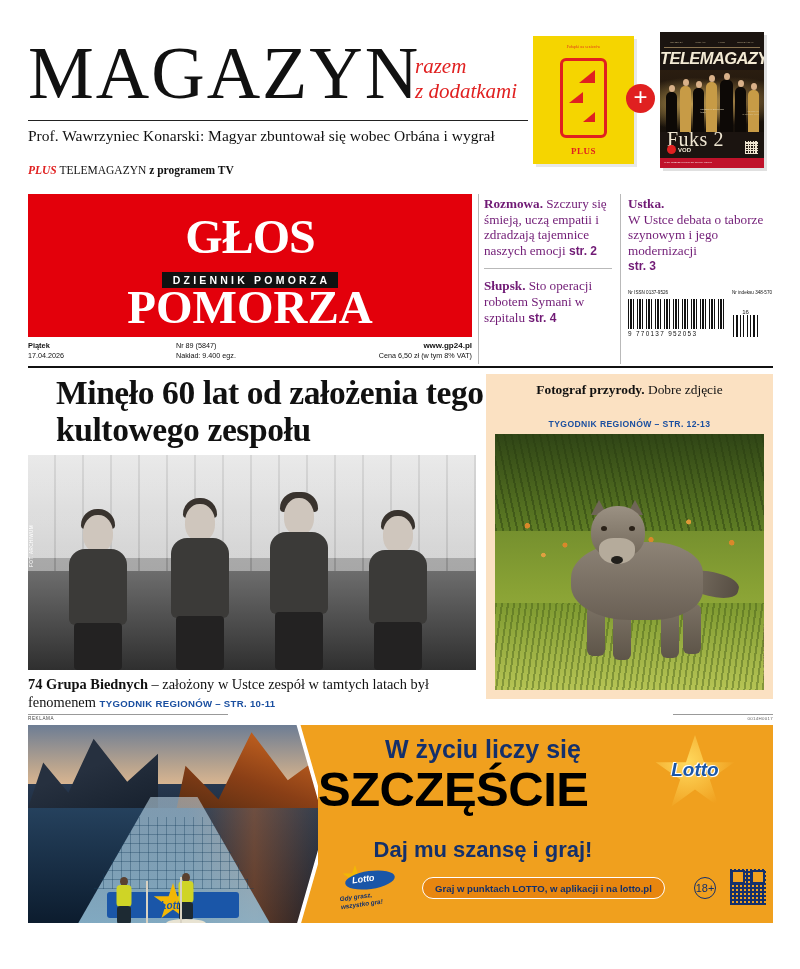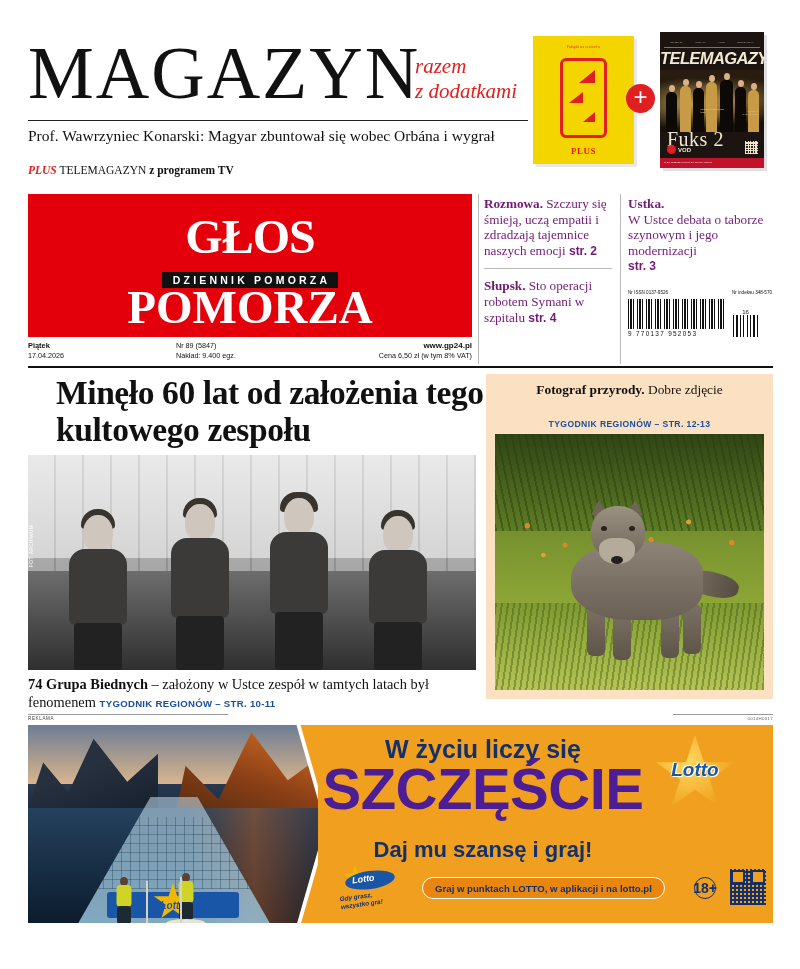--- a/index.html
+++ b/index.html
@@ -437,23 +437,23 @@
     background: #ffffff;
     clip-path: polygon(26% 0, 100% 0, 100% 100%, 26% 100%, 64% 50%);
   }
   .ad-right { position: absolute; left: 290px; top: 0; width: 455px; height: 198px; background: #f0a01e; }
   .ad-l1 {
     position: absolute; left: 0; top: 10px; width: 330px; text-align: center;
     font-family: "Liberation Sans", sans-serif; font-weight: bold;
     font-size: 25px; color: #14306b;
   }
   .ad-l2 {
-    position: absolute; left: 0; top: 38px; width: 330px; text-align: center;
+    position: absolute; left: 0; top: 38px; width: 330px; 
     font-family: "Liberation Sans", sans-serif; font-weight: bold;
-    font-size: 58px; line-height: 52px; color: #4c1d95; letter-spacing: -.5px;
+    font-size: 49px; line-height: 52px; color: #000000; letter-spacing: -.5px;
   }
   .ad-l3 {
     position: absolute; left: 0; top: 112px; width: 330px; text-align: center;
     font-family: "Liberation Sans", sans-serif; font-weight: bold;
     font-size: 22px; color: #14306b;
   }
   .lotto-star {
     position: absolute; left: 336px; top: 10px; width: 82px; height: 78px;
     background: radial-gradient(circle at 40% 35%, #ffd95e, #f0a01e 70%);
     clip-path: polygon(50% 0, 61% 35%, 98% 35%, 68% 57%, 79% 92%, 50% 70%, 21% 92%, 32% 57%, 2% 35%, 39% 35%);
@@ -489,22 +489,22 @@
     position: absolute; left: 104px; top: 152px; width: 243px; height: 22px;
     background: #e8860f; border: 1.6px solid #fff; border-radius: 11px;
     display: flex; align-items: center; justify-content: center;
     font-family: "Liberation Sans", sans-serif; font-weight: bold;
     font-size: 9.6px; color: #14306b;
   }
   .ad-18 {
     position: absolute; left: 376px; top: 152px; width: 22px; height: 22px;
     border: 1.8px solid #14306b; border-radius: 50%;
     display: flex; align-items: center; justify-content: center;
-    font-family: "Liberation Sans", sans-serif; font-weight: bold;
-    font-size: 14px; color: #14306b;
+    font-family: "Liberation Sans", sans-serif; font-weight: normal;
+    font-size: 11px; color: #14306b;
   }
   .ad-qr {
     position: absolute; left: 412px; top: 144px; width: 36px; height: 36px;
     background:
       repeating-linear-gradient(90deg, #14306b 0 2px, transparent 2px 4px),
       repeating-linear-gradient(0deg, #14306b 0 2px, transparent 2px 4px), #f0a01e;
   }
   .ad-qr::before, .ad-qr::after {
     content: ""; position: absolute; width: 10px; height: 10px;
     border: 2.4px solid #14306b; background: #f0a01e;

